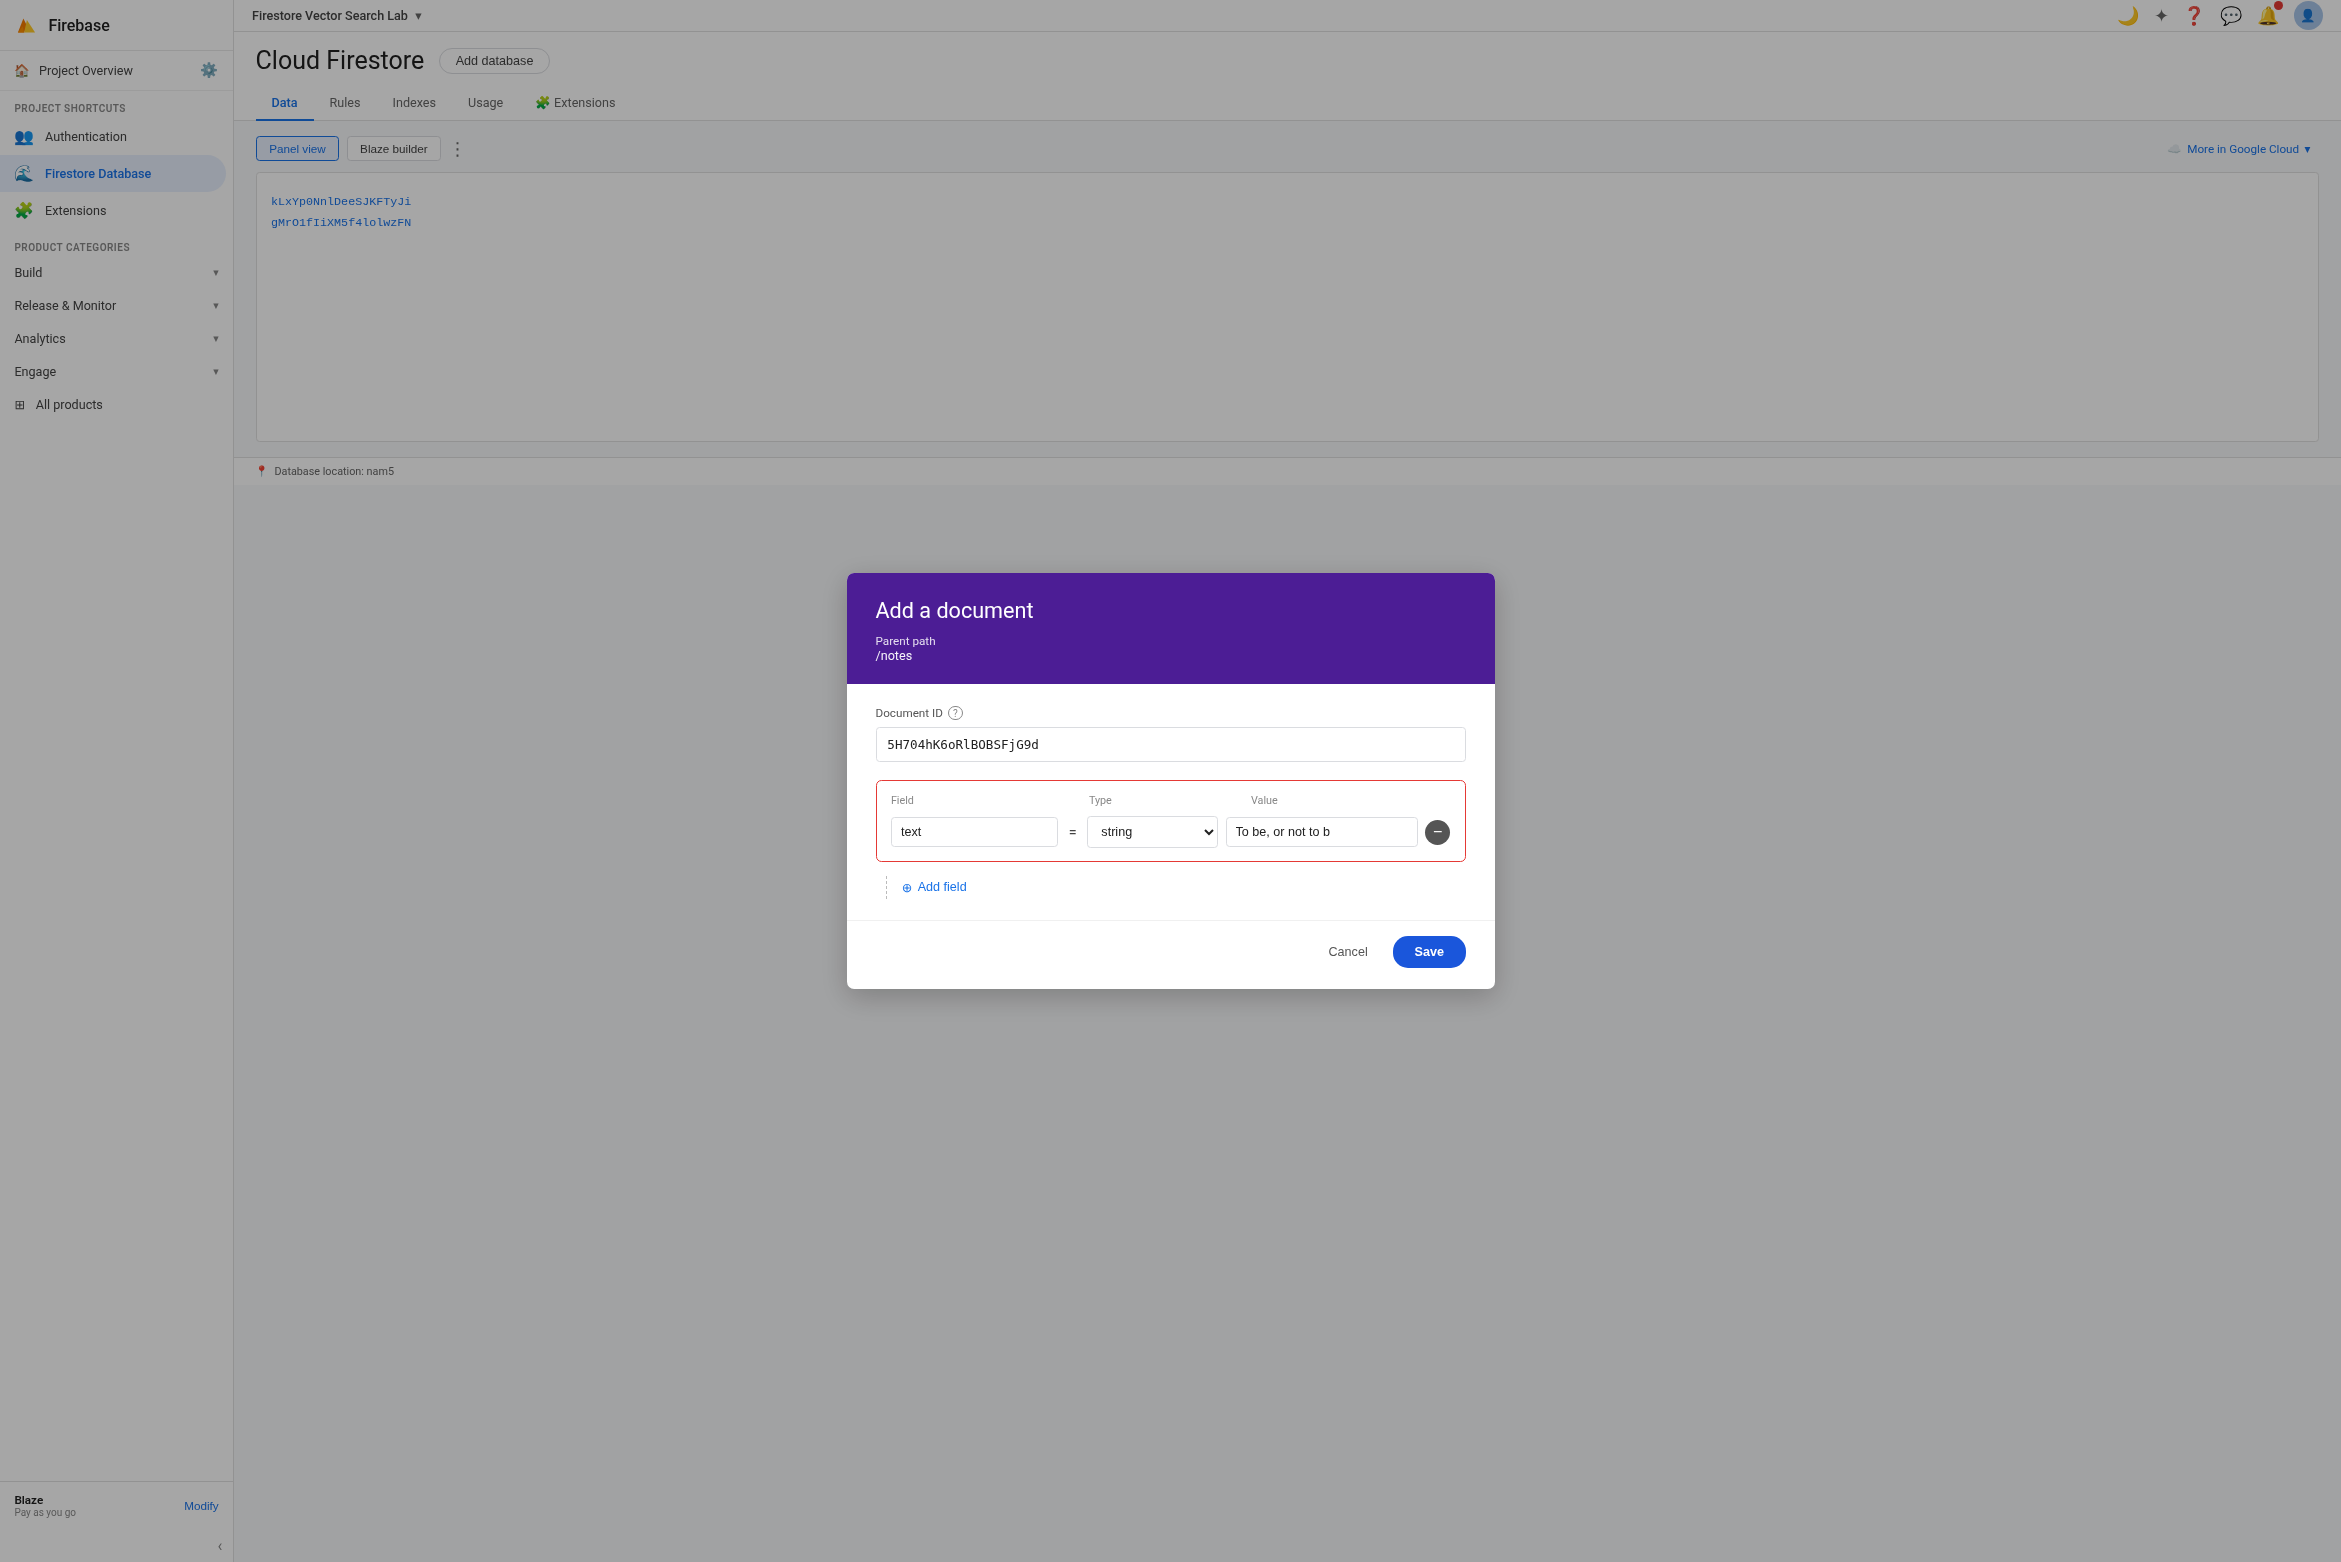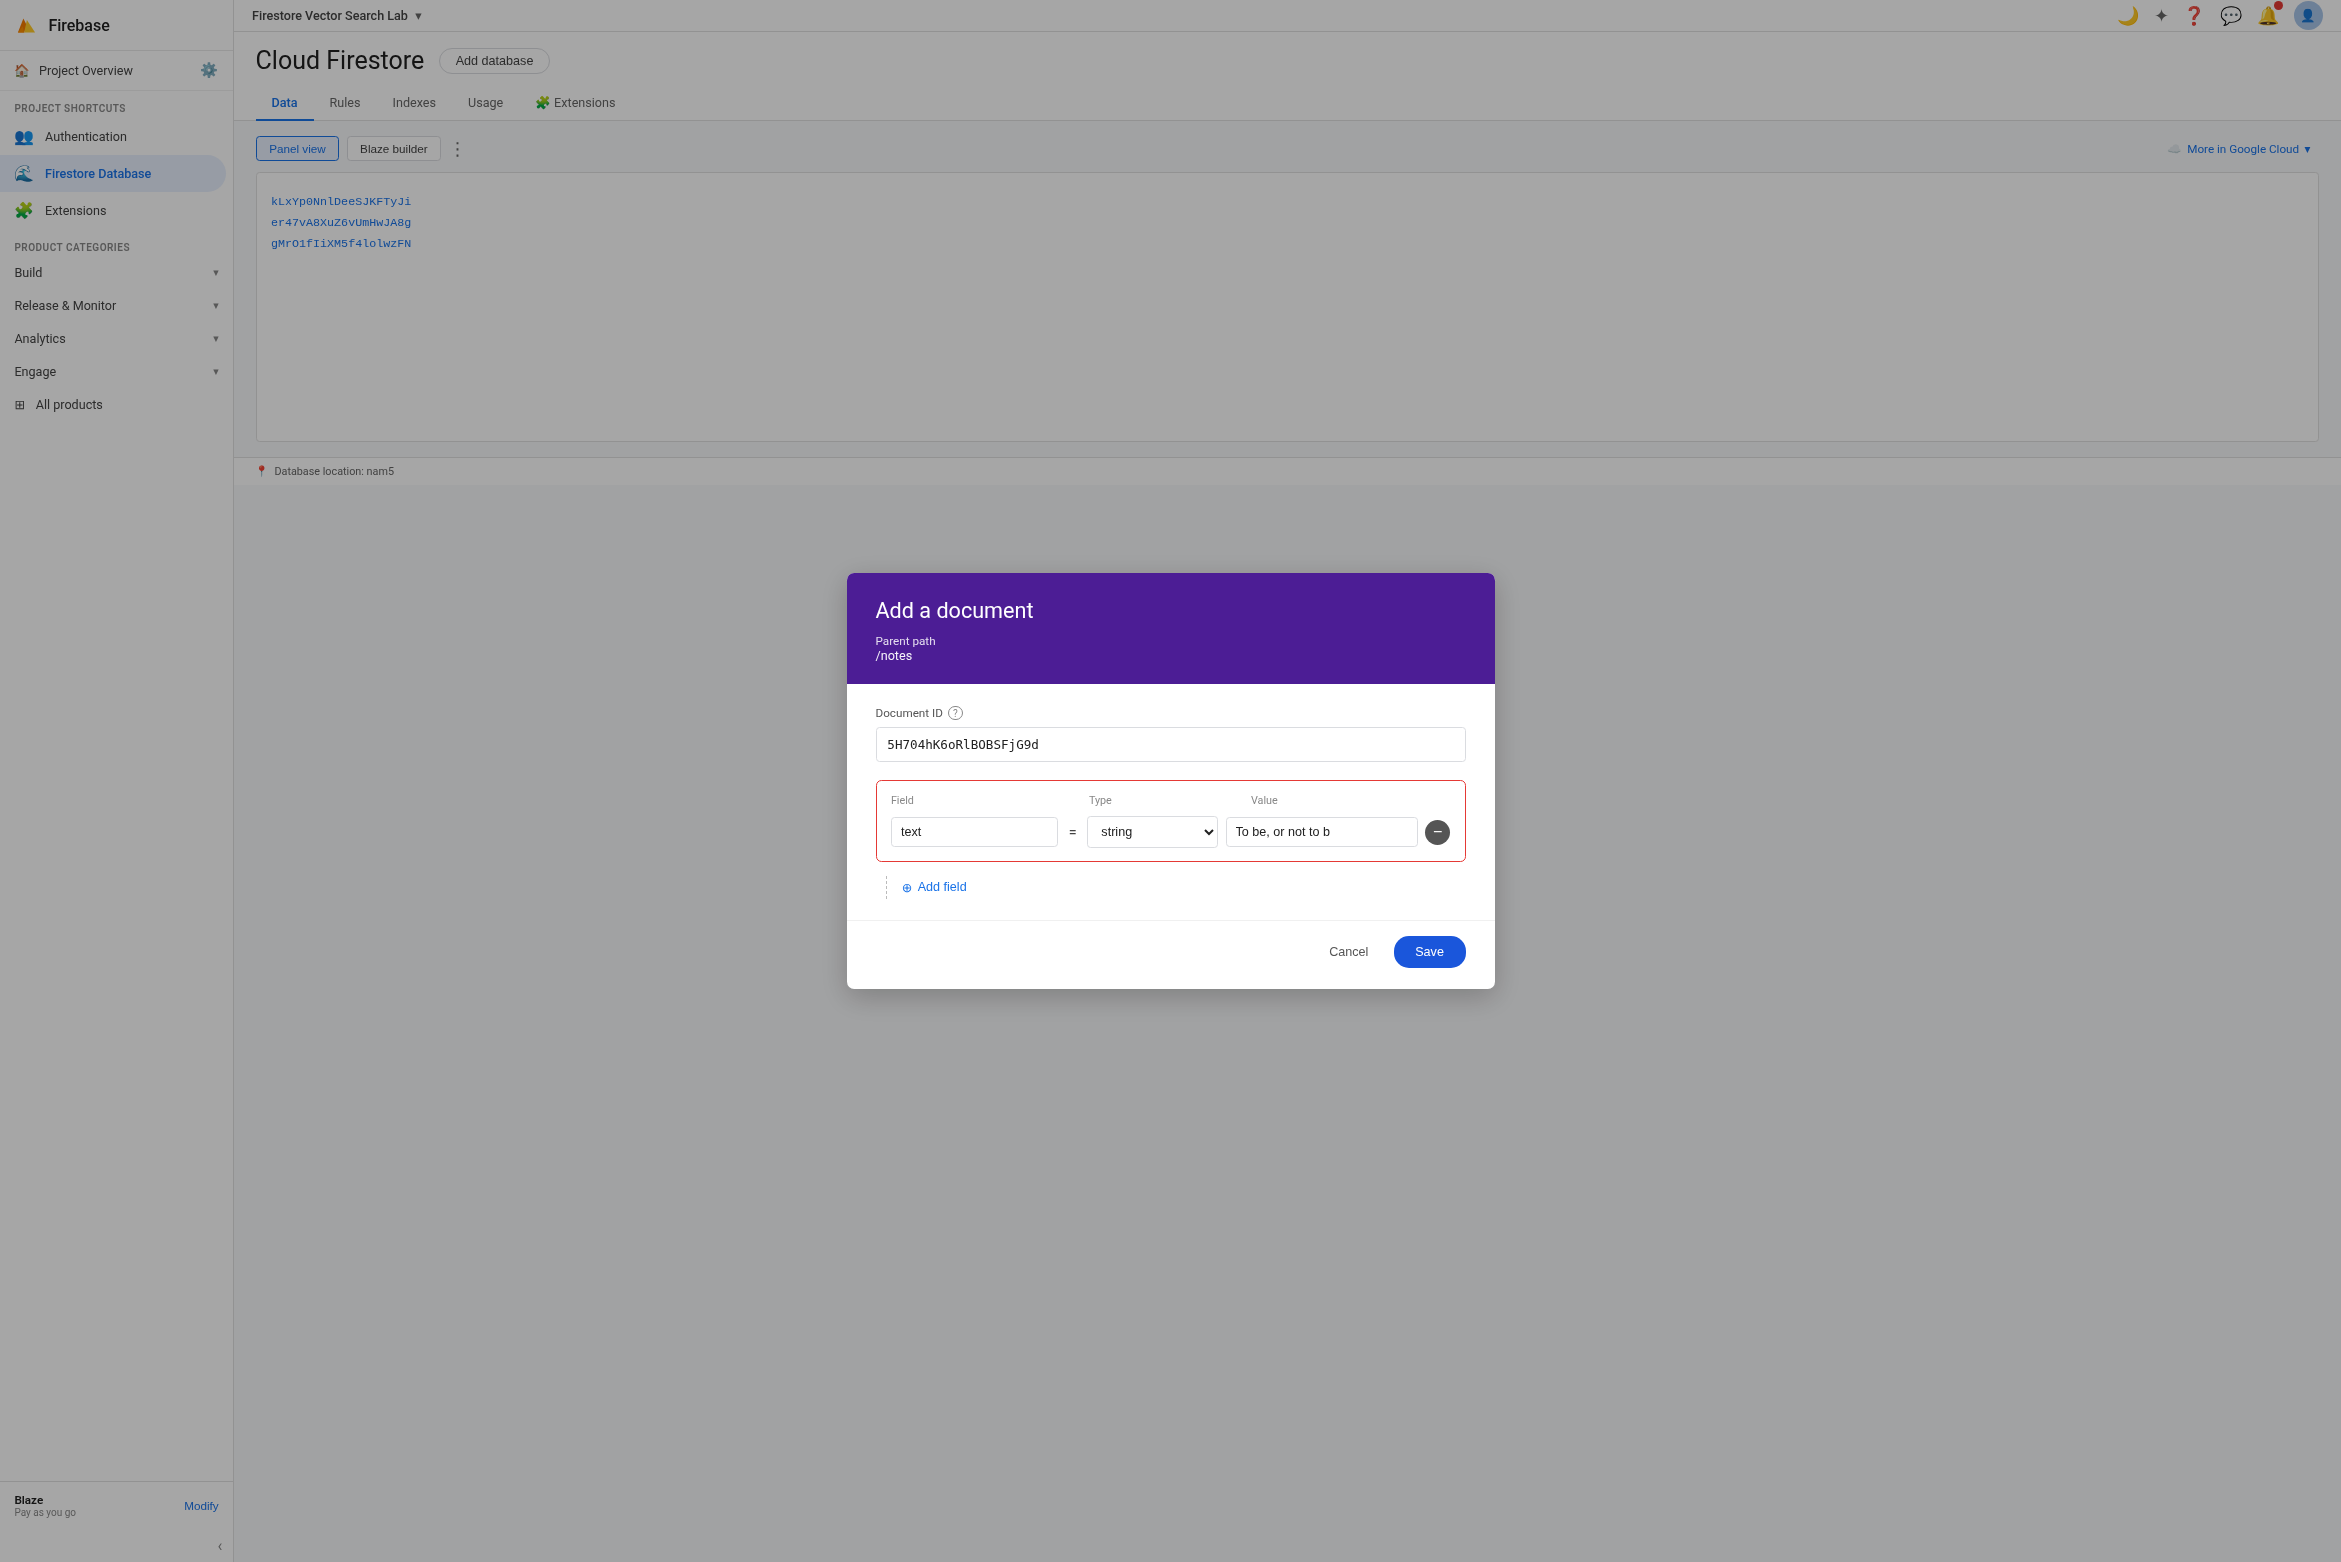--- a/index.html
+++ b/index.html
@@ -451,21 +451,21 @@
       padding: 7.2px 14.4px;
       border-radius: 3.6px;
     }
     .save-btn {
       background: #1a56db;
       color: #fff;
       border: none;
       border-radius: 15px;
       padding: 9px 21.6px;
       font-size: 12.6px;
-      font-weight: 400;
+      font-weight: 700;
       cursor: pointer;
     }
 
     
     .db-status-bar {
       background: #fff;
       border-top: 0.9px solid #e0e0e0;
       padding: 7.2px 21.6px;
       font-size: 10.8px;
       color: #666;
@@ -603,21 +603,20 @@
         <div class="more-google-cloud">
           <span>☁️</span>
           <span>More in Google Cloud</span>
           <span>▾</span>
         </div>
       </div>
 
       <div class="data-panel">
         <div class="data-items">
           <div class="data-item">kLxYp0NnlDeeSJKFTyJi</div>
-          <div class="data-item">er47vA8XuZ6vUmHwJA8g</div>
           <div class="data-item">gMrO1fIiXM5f4lolwzFN</div>
         </div>
       </div>
     </div>
 
     <div class="db-status-bar">
       <span>📍</span>
       <span>Database location: nam5</span>
     </div>
   </div>

